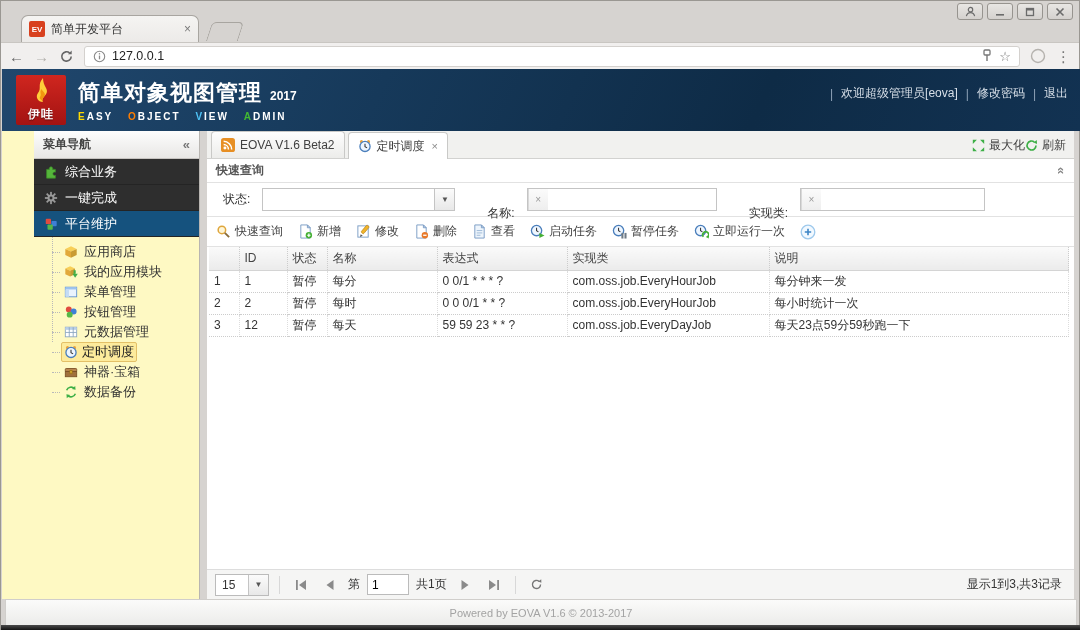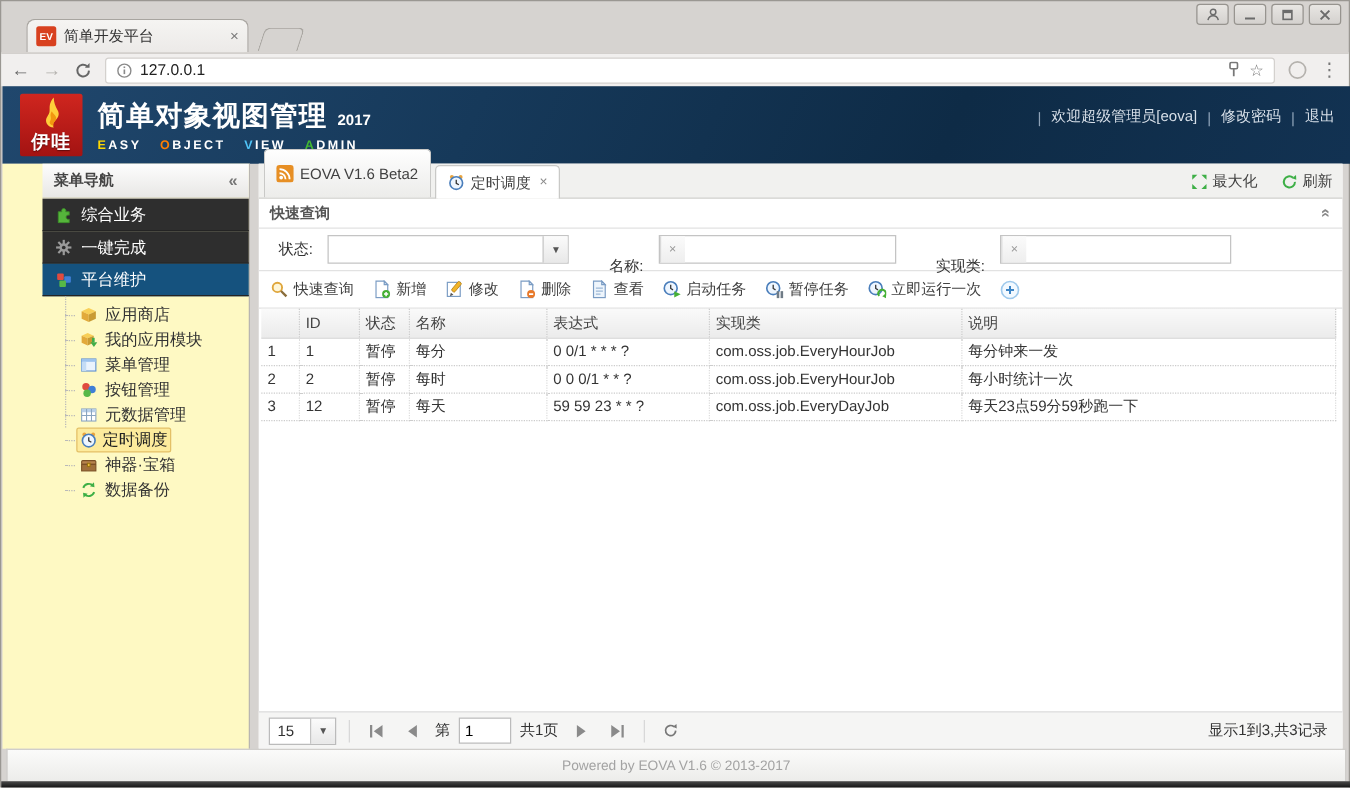--- a/index.html
+++ b/index.html
@@ -20,21 +20,21 @@
   .nav-ic { font-size:15px; color:#666; line-height:1; }
   .nav-ic.dim { color:#b3b0ac; }
   .urlbar { flex:1; height:21px; background:#fff; border:1px solid #d4d1ce; border-radius:3px; display:flex; align-items:center; padding:0 8px; gap:6px; font-size:12.5px; color:#222; }
   .urlbar .grow { flex:1; }
   .mini { font-size:13px; color:#777; line-height:1; }
 
   
   .app-header { position:absolute; top:68px; left:1px; width:1078px; height:62px; background:linear-gradient(115deg,#20476d 0%,#16395a 35%,#0e2b46 70%,#123252 100%); overflow:hidden; }
   .logo { position:absolute; top:6px; left:14px; width:50px; height:50px; background:linear-gradient(#d0261f,#a31312); border-radius:2px; }
   .logo svg { position:absolute; top:2px; left:10px; }
-  .logo-text { position:absolute; bottom:2px; width:100%; text-align:center; color:#fff; font-size:15px; font-weight:bold; letter-spacing:1px; text-shadow:0 1px 1px #5c0a0a; }
+  .logo-text { position:absolute; bottom:2px; width:100%; text-align:center; color:#fff; font-size:12px; font-weight:bold; letter-spacing:1px; text-shadow:0 1px 1px #5c0a0a; }
   .title-block { position:absolute; left:76px; top:9px; color:#fff; }
   .main-title { font-size:22px; font-weight:bold; letter-spacing:1px; }
   .year { font-size:12px; font-weight:bold; margin-left:8px; }
   .subtitle { margin-top:3px; font-size:10px; font-weight:bold; letter-spacing:2px; color:#fff; }
   .subtitle .w { margin-right:10px; }
   .header-links { position:absolute; right:12px; top:16px; font-size:12px; color:#d7dfe8; display:flex; gap:8px; align-items:center; }
   .hlink { color:#d7dfe8; cursor:pointer; }
   .hsep { color:#8fa3b8; }
 
   
@@ -47,24 +47,24 @@
   .subtree:before { content:""; position:absolute; left:18px; top:0; bottom:60px; border-left:1px dotted #b9b9b9; }
   .subitem { height:20px; display:flex; align-items:center; gap:4px; font-size:13px; color:#333; cursor:pointer; position:relative; }
   .subitem:before { content:""; width:8px; border-top:1px dotted #b9b9b9; margin-left:-8px; }
   .subitem .lbl { padding:0 2px; }
   .subitem.sel .selwrap { background:#fdeb9c; border:1px solid #e3c067; border-radius:2px; display:flex; align-items:center; gap:4px; padding:0 2px; margin-left:-3px; }
   .subitem.sel { color:#222; }
 
   
   .main { position:absolute; top:130px; left:206px; width:867px; height:468px; background:#fff; }
   .tabstrip { height:28px; background:#f1f1ef; border-bottom:1px solid #d2d2d0; display:flex; align-items:flex-end; padding-left:4px; position:relative; }
-  .mtab { height:39px; display:flex; align-items:center; gap:5px; padding:0 9px; font-size:12px; color:#414141; border:1px solid #c9c9c7; border-bottom:none; border-radius:4px 4px 0 0; background:linear-gradient(#fefefe,#ececea); margin-right:3px; cursor:pointer; }
+  .mtab { height:27px; display:flex; align-items:center; gap:5px; padding:0 9px; font-size:12px; color:#414141; border:1px solid #c9c9c7; border-bottom:none; border-radius:4px 4px 0 0; background:linear-gradient(#fefefe,#ececea); margin-right:3px; cursor:pointer; }
   .mtab.active { background:#fff; height:27px; margin-bottom:-1px; }
   .mtab .x { color:#8a8a8a; font-size:11px; margin-left:2px; }
-  .strip-actions { position:absolute; right:8px; top:0; height:28px; display:flex; align-items:center; gap:19px; font-size:12px; color:#414141; }
+  .strip-actions { position:absolute; right:8px; top:0; height:28px; display:flex; align-items:center; gap:0; font-size:12px; color:#414141; }
   .strip-actions .act { display:flex; align-items:center; gap:4px; cursor:pointer; }
 
   .panel-title { height:24px; border-bottom:1px solid #e2e2e2; display:flex; align-items:center; justify-content:space-between; padding:0 9px; font-size:12px; font-weight:bold; color:#555; }
   .chev-up { display:inline-block; transform:rotate(90deg); color:#888; font-size:13px; }
   .filter-row { height:34px; border-bottom:1px solid #e2e2e2; display:flex; align-items:center; font-size:12px; color:#333; }
   .flabel { margin-left:16px; }
   .select-box { width:193px; height:23px; border:1px solid #c4c4c4; margin-left:12px; display:flex; background:#fff; }
   .select-box .grow { flex:1; }
   .dd-btn { width:20px; border-left:1px solid #c4c4c4; background:linear-gradient(#fbfbfb,#e8e8e8); display:flex; align-items:center; justify-content:center; font-size:8px; color:#555; }
   .input-box { width:190px; height:23px; border:1px solid #c4c4c4; margin-left:12px; display:flex; background:#fff; }

